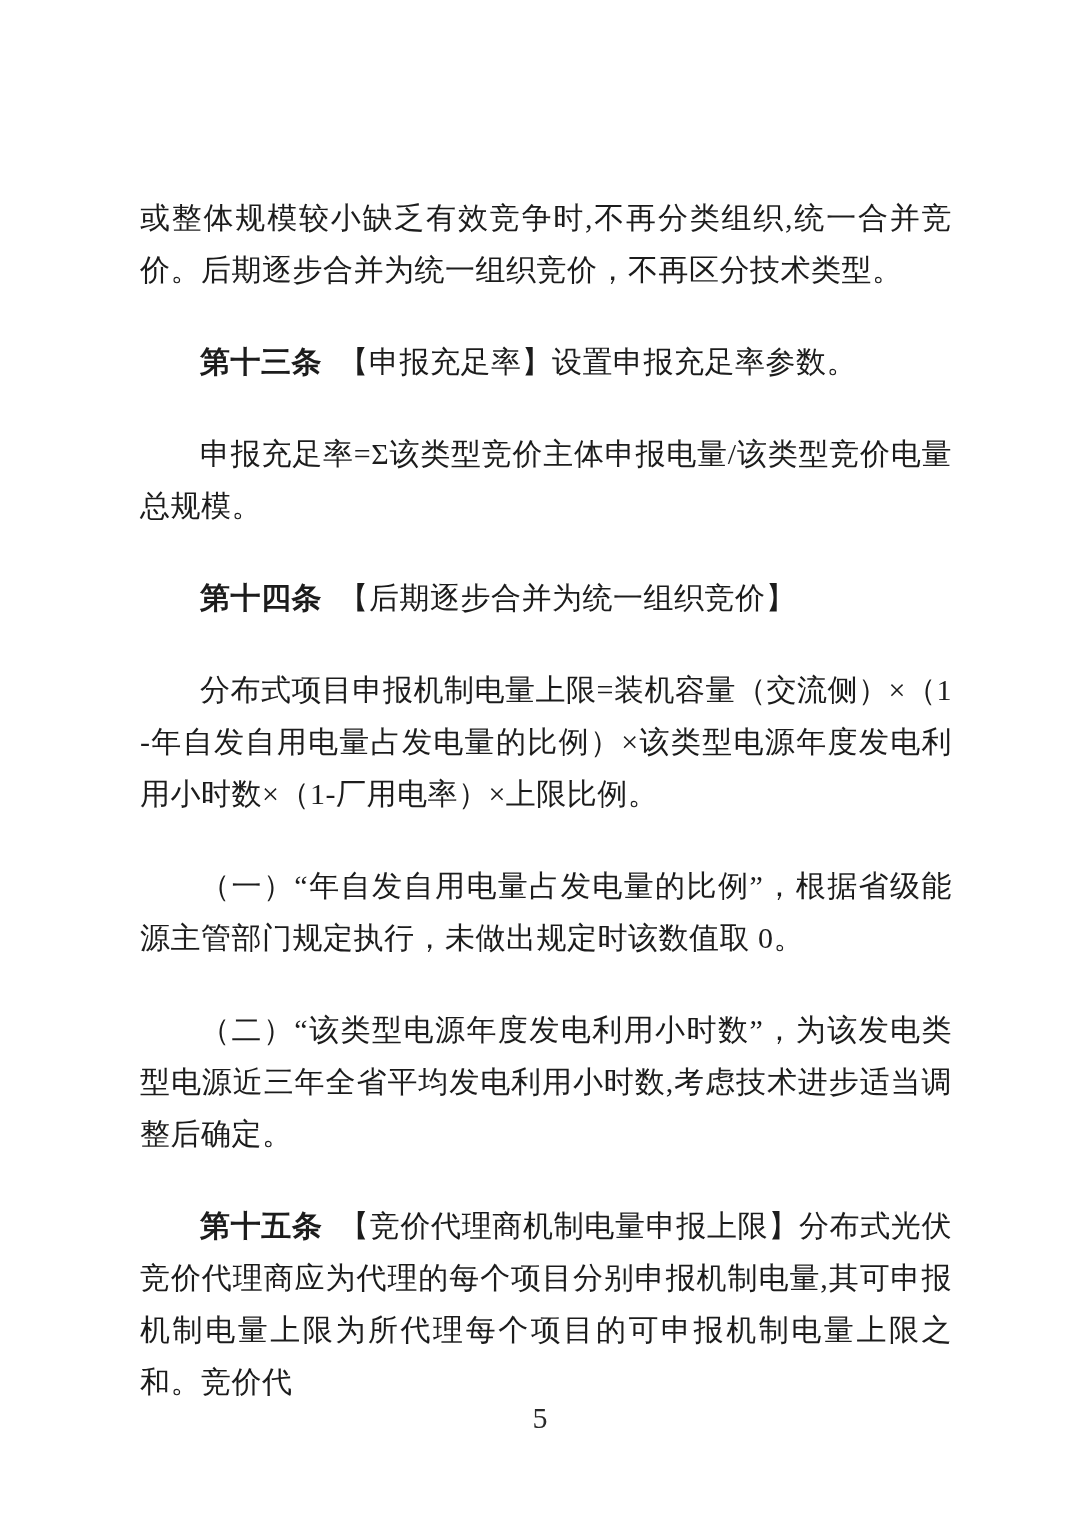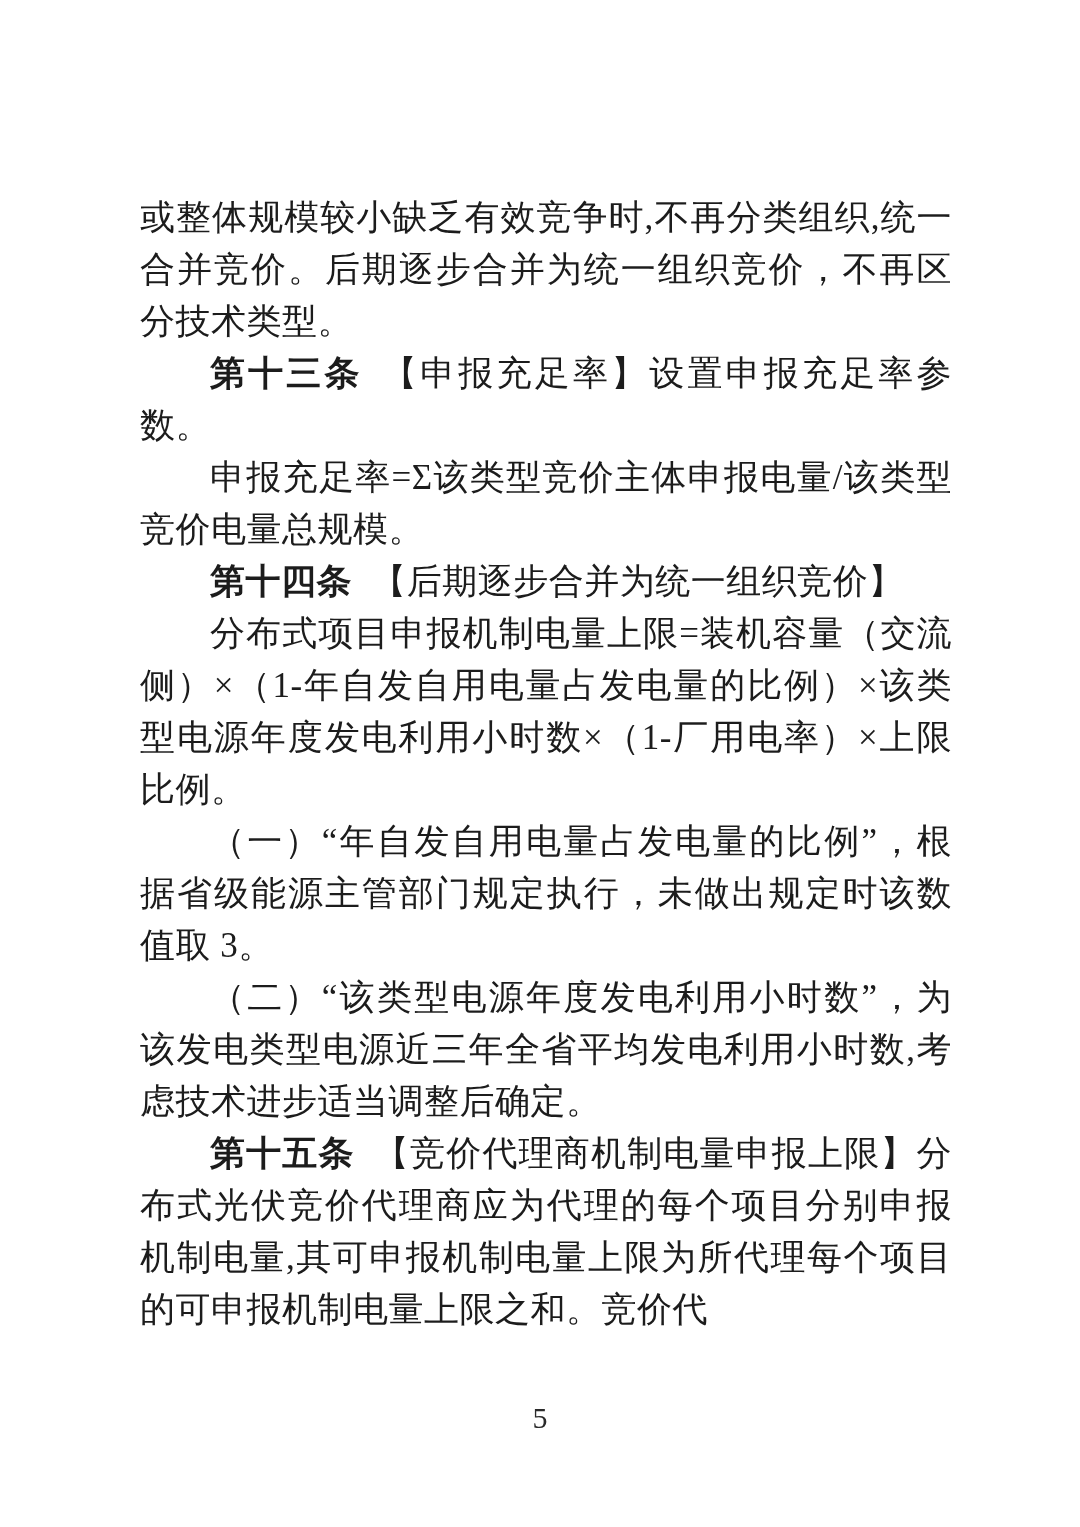--- a/index.html
+++ b/index.html
@@ -17,28 +17,28 @@
   }
 
   .content {
     position: absolute;
     top: 192px;
     left: 140px;
     width: 812px;
   }
 
   .para {
-    font-size: 35px;
+    font-size: 30px;
     line-height: 52px;
     text-align: justify;
     letter-spacing: 0.5px;
     word-break: break-all;
   }
 
-  .para.indent { text-indent: 2em; }
+  .para.indent { text-indent: 2em; margin-top: 40px; }
   .para.no-indent { text-indent: 0; }
 
   .article-label {
     font-weight: bold;
     padding-right: 0.55em;
   }
 
   .page-footer {
     position: absolute;
     left: 0;
@@ -63,21 +63,21 @@
 
     <p class="para indent"><span class="article-label">第十三条</span><span>【申报充足率】设置申报充足率参数。</span></p>
 
     <p class="para indent"><span>申报充足率=Σ该类型竞价主体申报电量/该类型竞价电量总规模。</span></p>
 
     <p class="para indent"><span class="article-label">第十四条</span><span>【后期逐步合并为统一组织竞价】</span></p>
 
 
     <p class="para indent"><span>分布式项目申报机制电量上限=装机容量（交流侧）×（1-年自发自用电量占发电量的比例）×该类型电源年度发电利用小时数×（1-厂用电率）×上限比例。</span></p>
 
-    <p class="para indent"><span>（一）“年自发自用电量占发电量的比例”，根据省级能源主管部门规定执行，未做出规定时该数值取 3。</span></p>
+    <p class="para indent"><span>（一）“年自发自用电量占发电量的比例”，根据省级能源主管部门规定执行，未做出规定时该数值取 0。</span></p>
 
     <p class="para indent"><span>（二）“该类型电源年度发电利用小时数”，为该发电类型电源近三年全省平均发电利用小时数,考虑技术进步适当调整后确定。</span></p>
 
 
 
     <p class="para indent"><span class="article-label">第十五条</span><span>【竞价代理商机制电量申报上限】分布式光伏竞价代理商应为代理的每个项目分别申报机制电量,其可申报机制电量上限为所代理每个项目的可申报机制电量上限之和。竞价代</span></p>
 
   </main>
 
   <footer class="page-footer">

